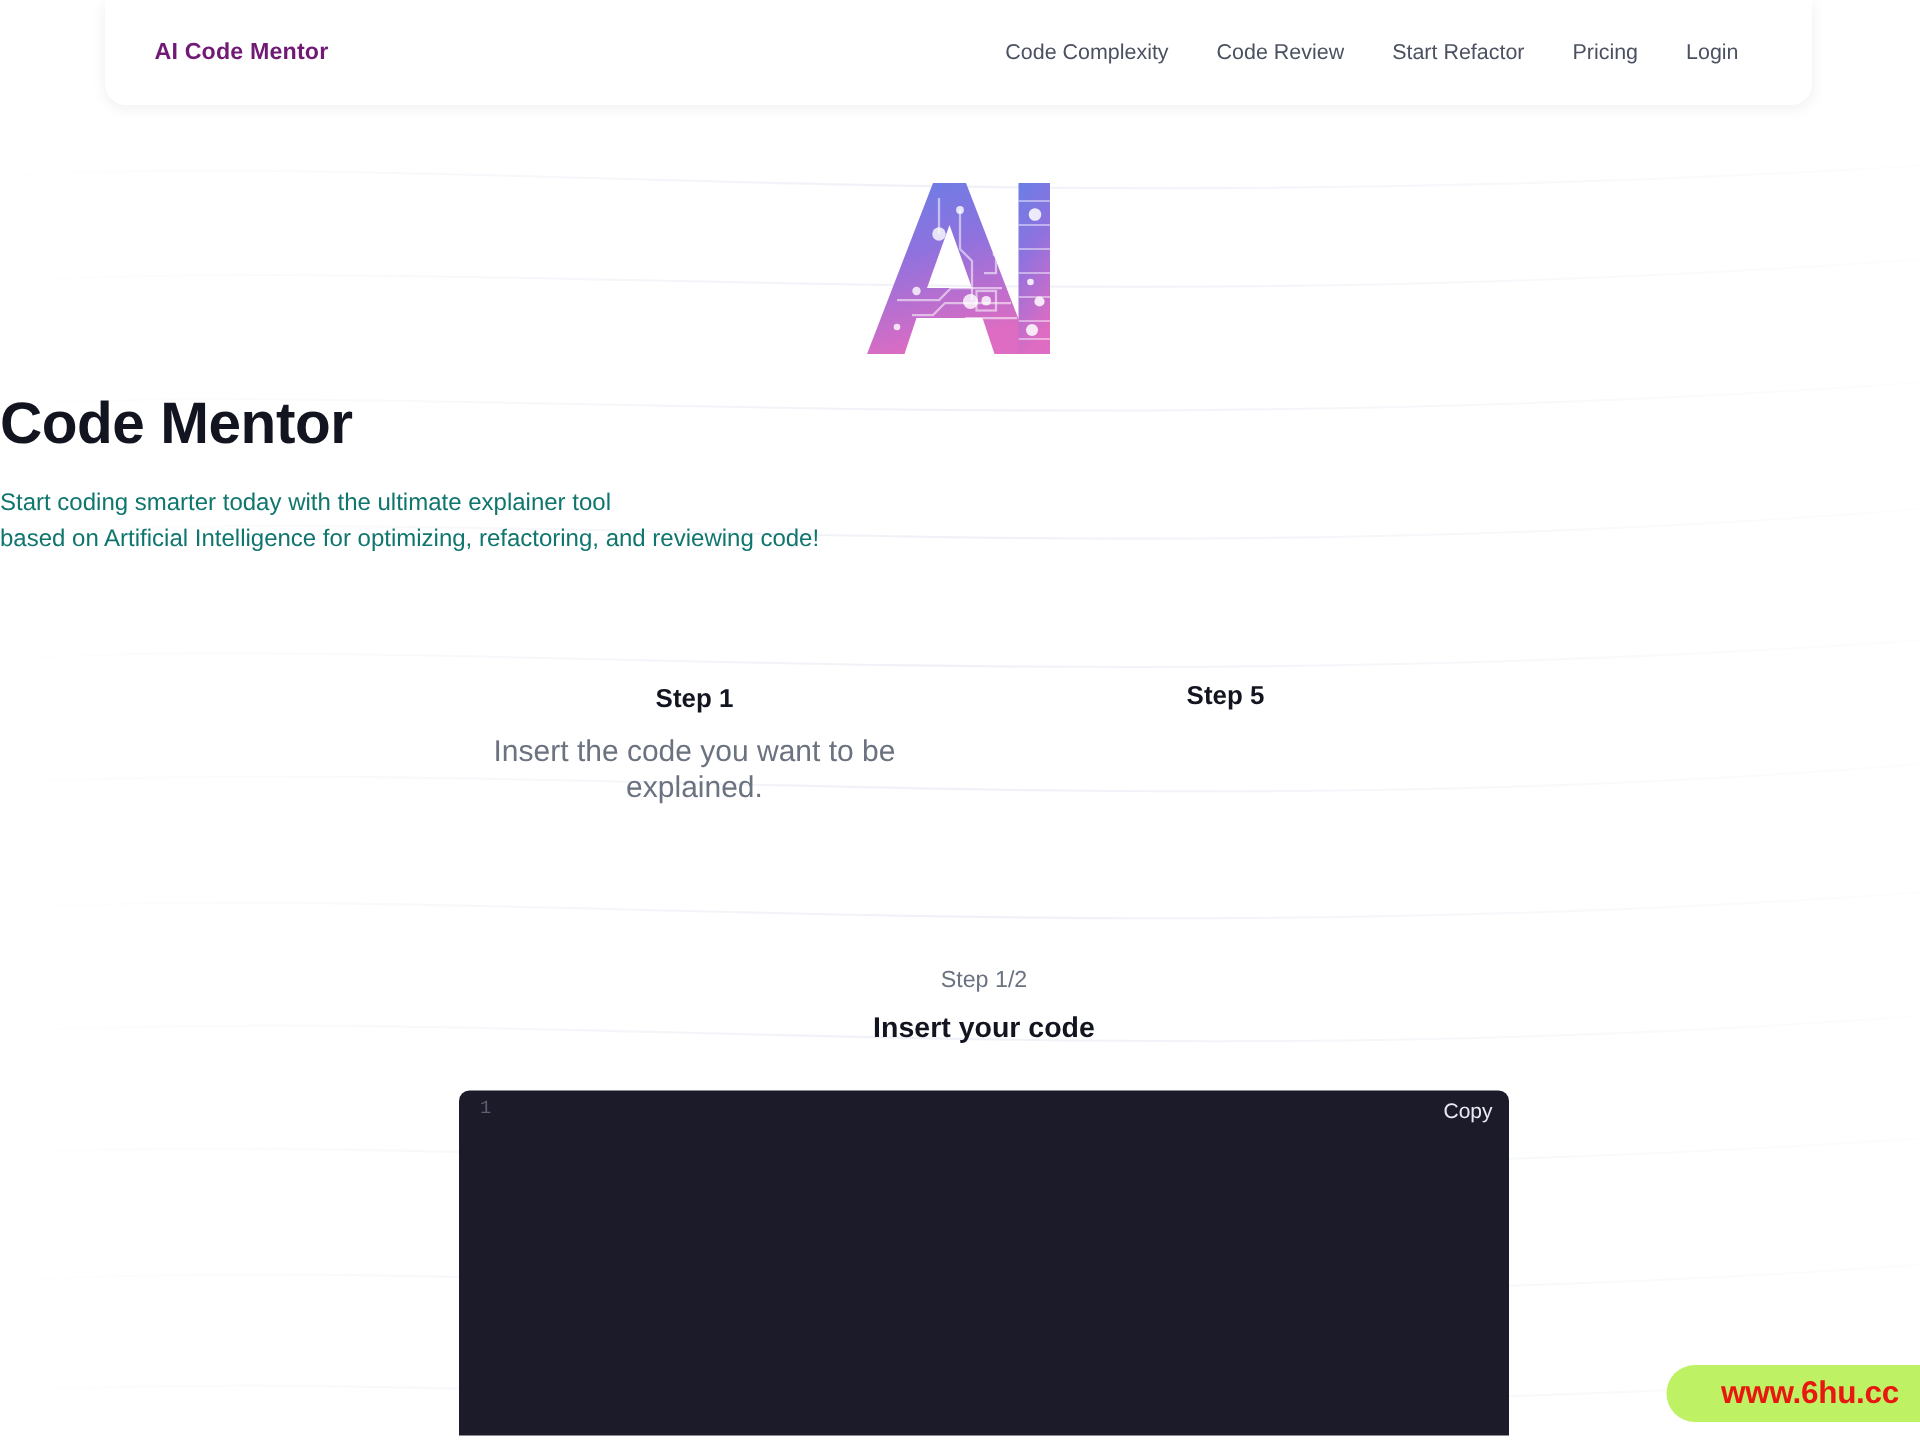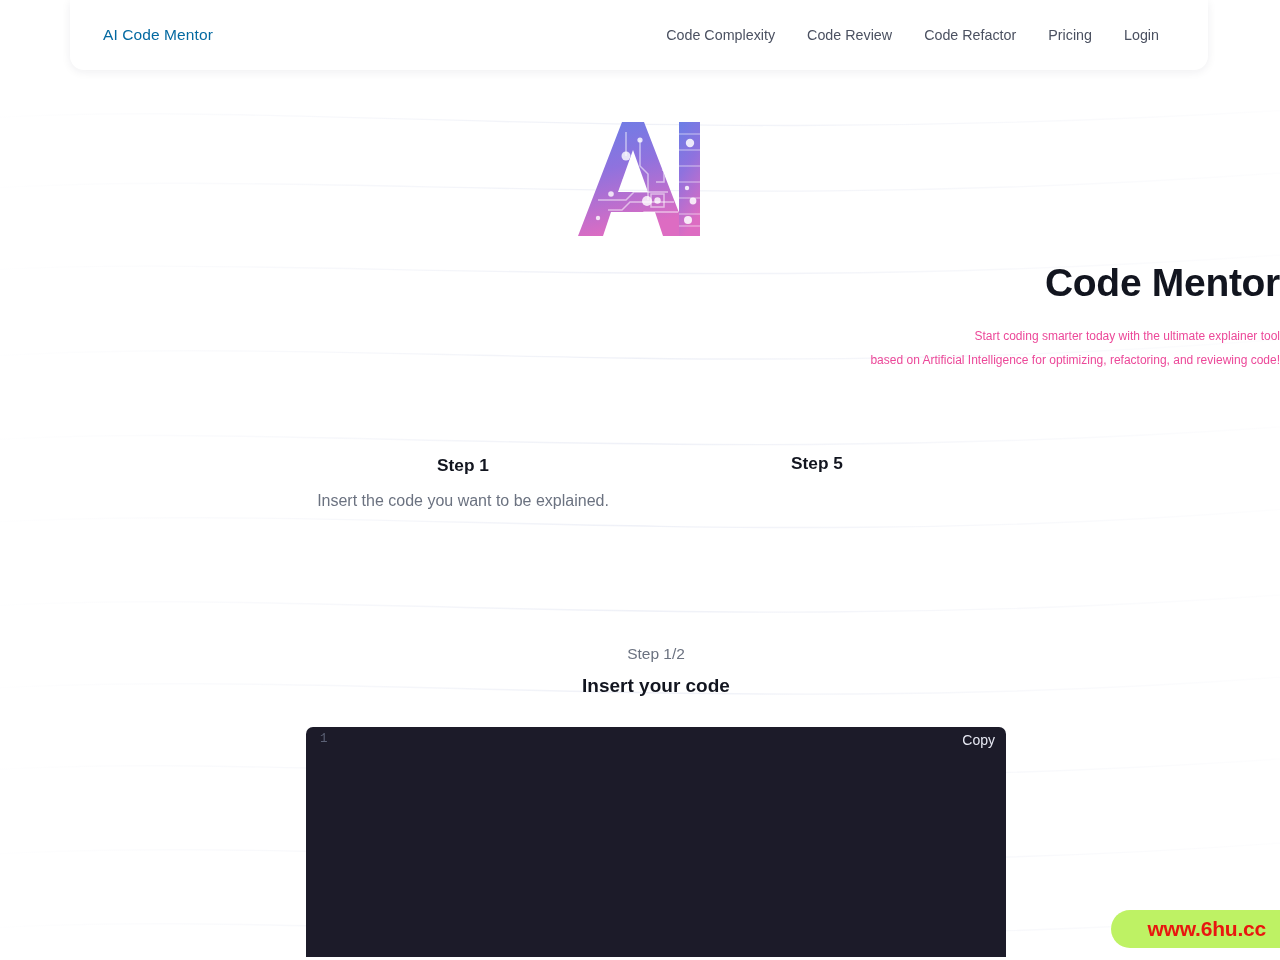--- a/index.html
+++ b/index.html
@@ -39,22 +39,22 @@
     box-shadow: 0 2px 10px rgba(30, 30, 60, 0.07);
     display: flex;
     align-items: center;
     justify-content: space-between;
     padding: 0 33px 0 33px;
     z-index: 10;
   }
 
   #brand {
     font-size: 15.5px;
-    font-weight: normal;
-    color: #0369a1;
+    font-weight: bold;
+    color: #701a75;
     letter-spacing: 0.1px;
   }
 
   #nav {
     display: flex;
     align-items: center;
     gap: 0px;
   }
 
   .nav-link {
@@ -65,21 +65,21 @@
     white-space: nowrap;
     text-align: center;
   }
 
   
   #hero {
     position: absolute;
     top: 70px;
     left: 0;
     width: 1280px;
-    text-align: right;
+    text-align: left;
     z-index: 5;
   }
 
   #logo-wrap {
     margin-top: 50px;
     height: 120px;
     display: flex;
     align-items: center;
     justify-content: center;
   }
@@ -88,24 +88,23 @@
     font-size: 39px;
     font-weight: bold;
     color: #12151f;
     letter-spacing: -0.3px;
     margin-top: 22px;
     line-height: 1.1;
   }
 
   #hero-sub {
     margin-top: 19px;
-    font-size: 12px;
+    font-size: 16px;
     line-height: 24px;
-    color: #ec4899;
-    margin-left: 23px;
+    color: #0f766e;
   }
 
   
   #steps {
     position: absolute;
     top: 455px;
     left: 0;
     width: 1280px;
     display: flex;
     justify-content: center;
@@ -122,21 +121,21 @@
   .step-card.s2 { margin-top: -2px; }
 
   .step-title {
     font-size: 17.3px;
     font-weight: bold;
     color: #12151f;
   }
 
   .step-desc {
     margin-top: 13px;
-    font-size: 16px;
+    font-size: 20px;
     line-height: 24px;
     color: #6b7280;
   }
 
   
   #editor-section {
     position: absolute;
     top: 645px;
     left: 16px;
     width: 1280px;
@@ -271,21 +270,21 @@
     <path d="M-40,856 C 320,832 720,888 1320,840"></path>
     <path d="M-40,930 C 280,906 700,962 1320,914"></path>
   </g>
 </svg>
 
 <div id="header-bar">
   <div id="brand">AI Code Mentor</div>
   <nav id="nav">
     <a class="nav-link" href="#">Code Complexity</a>
     <a class="nav-link" href="#">Code Review</a>
-    <a class="nav-link" href="#">Code Refactor</a>
+    <a class="nav-link" href="#">Start Refactor</a>
     <a class="nav-link" href="#">Pricing</a>
     <a class="nav-link" href="#">Login</a>
   </nav>
 </div>
 
 <section id="hero">
 
   <div id="logo-wrap">
     <svg width="124" height="116" viewBox="0 0 124 116">
       <defs>

